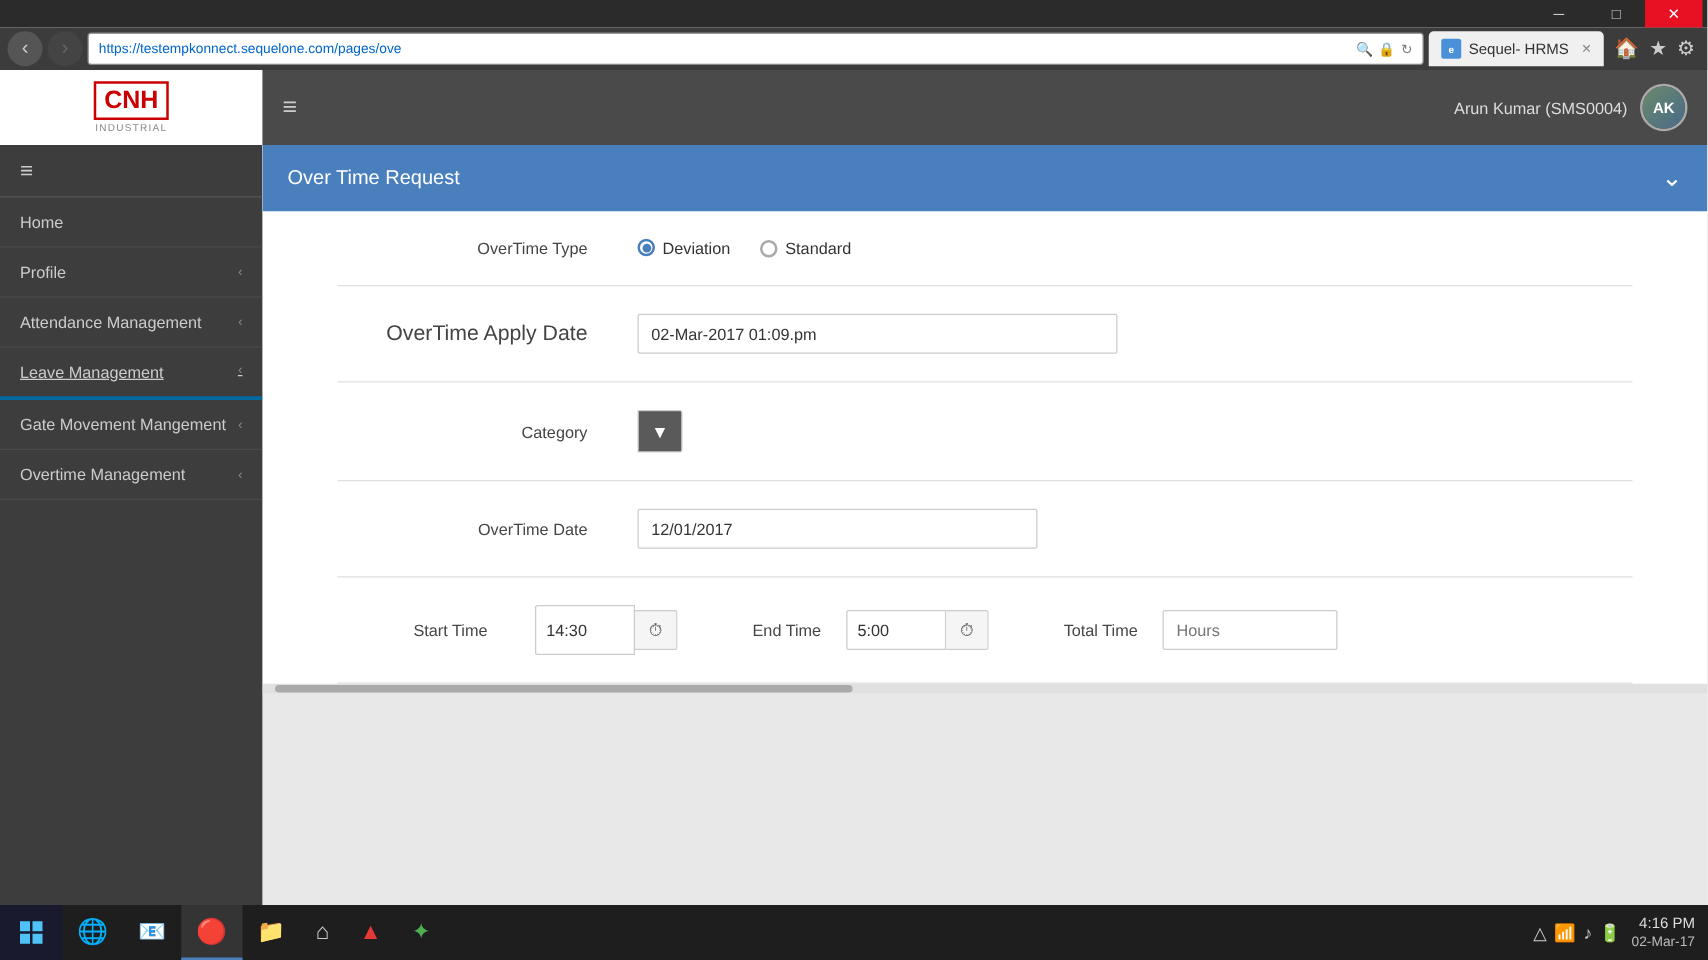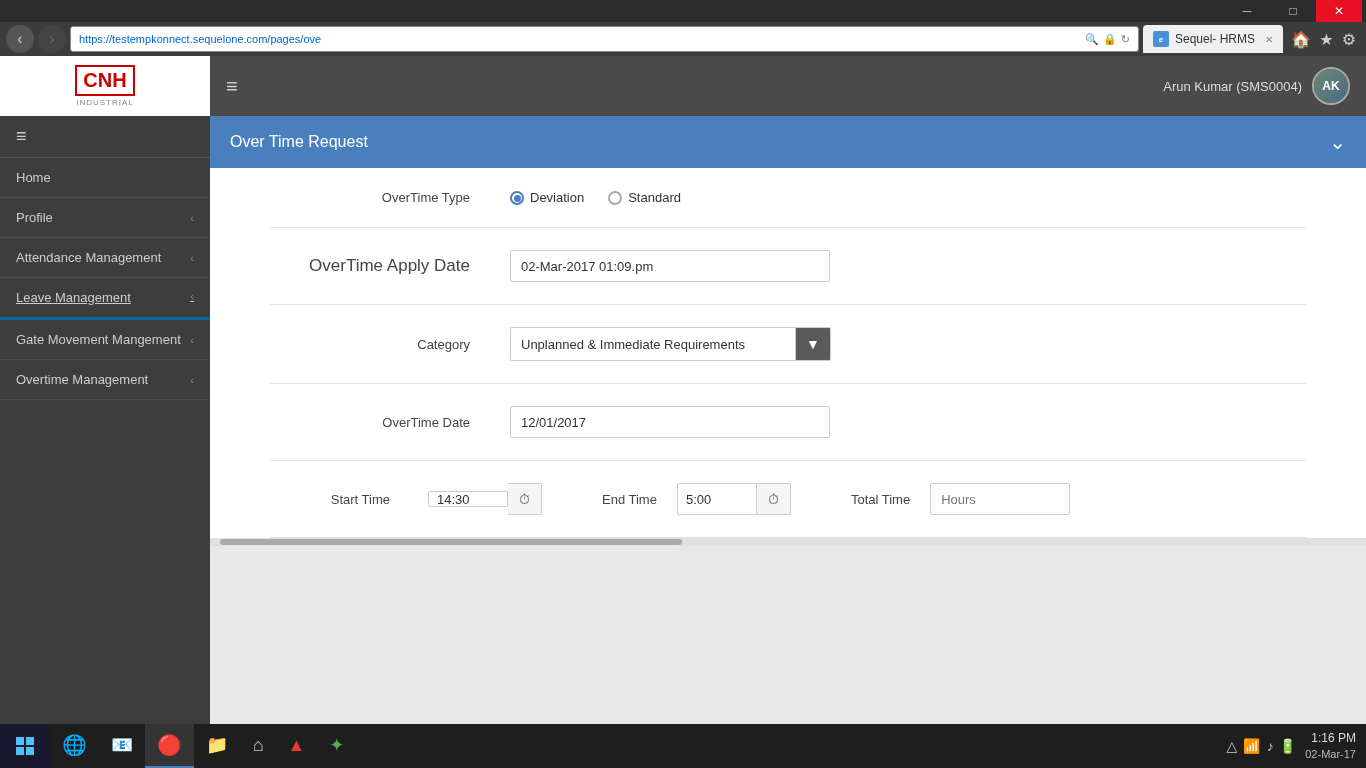--- a/index.html
+++ b/index.html
@@ -102,60 +102,59 @@
         <div style="background:#4a7fbe;color:white;padding:14px 20px;display:flex;align-items:center;justify-content:space-between;">
           <span style="font-size:16px;font-weight:500;">Over Time Request</span>
           <span style="font-size:20px;cursor:pointer;color:white;">⌄</span>
         </div>
 
         <div style="padding:0 60px 0 60px;">
 
           <div style="padding:22px 0;border-bottom:1px solid #e0e0e0;display:flex;align-items:center;">
             <div style="width:200px;text-align:right;margin-right:40px;color:#444;font-size:13px;flex-shrink:0;">OverTime Type</div>
             <div style="display:flex;align-items:center;gap:24px;">
-              <label style="display:flex;align-items:flex-end;gap:6px;cursor:pointer;">
+              <label style="display:flex;align-items:flex-start;gap:6px;cursor:pointer;">
                 <div style="width:14px;height:14px;border:2px solid #4a7fbe;border-radius:50%;display:flex;align-items:center;justify-content:center;cursor:pointer;background:white;">
                   <div style="width:7px;height:7px;background:#4a7fbe;border-radius:50%;"></div>
                 </div>
                 <span style="color:#333;font-size:13px;">Deviation</span>
               </label>
               <label style="display:flex;align-items:center;gap:6px;cursor:pointer;">
                 <div style="width:14px;height:14px;border:2px solid #aaa;border-radius:50%;display:flex;align-items:center;justify-content:center;cursor:pointer;background:white;"></div>
                 <span style="color:#333;font-size:13px;">Standard</span>
               </label>
             </div>
           </div>
 
           <div style="padding:22px 0;border-bottom:1px solid #e0e0e0;display:flex;align-items:center;">
             <div style="width:200px;text-align:right;margin-right:40px;color:#444;font-size:17px;flex-shrink:0;">OverTime Apply Date</div>
-            <input type="text" style="height: 32px; border: 1px solid rgb(204, 204, 204); border-radius: 2px; padding: 0px 10px; font-size: 13px; color: rgb(51, 51, 51); width: 320px; background: white;" value="02-Mar-2017 01:09.pm">
+            <input type="text" style="height: 32px; border: 1px solid rgb(204, 204, 204); border-radius: 2px; padding: 0px 10px; font-size: 13px; color: rgb(51, 51, 51); width: 384px; background: white;" value="02-Mar-2017 01:09.pm">
           </div>
 
           <div style="padding:22px 0;border-bottom:1px solid #e0e0e0;display:flex;align-items:center;">
             <div style="width:200px;text-align:right;margin-right:40px;color:#444;font-size:13px;flex-shrink:0;">Category</div>
             <div style="display:flex;align-items:center;">
-              <select style="height:34px;border:1px solid #ccc;border-radius:2px 0 0 2px;padding:0 10px;font-size:13px;color:#333;width:285px;background:white;appearance:none;cursor:pointer;border-right:none;"><option>Unplanned &amp; Immediate Requirements</option><option>Planned Requirements</option><option>Emergency</option></select>
               <div style="width:36px;height:34px;background:#5a5a5a;border:1px solid #ccc;display:flex;align-items:center;justify-content:center;cursor:pointer;border-radius:0 2px 2px 0;">
                 <span style="color:white;font-size:14px;">▼</span>
               </div>
             </div>
           </div>
 
 
           <div style="padding:22px 0;border-bottom:1px solid #e0e0e0;display:flex;align-items:center;">
             <div style="width:200px;text-align:right;margin-right:40px;color:#444;font-size:13px;flex-shrink:0;">OverTime Date</div>
             <input type="text" style="height: 32px; border: 1px solid rgb(204, 204, 204); border-radius: 2px; padding: 0px 10px; font-size: 13px; color: rgb(51, 51, 51); width: 320px; background: white;" value="12/01/2017">
           </div>
 
           <div style="padding:22px 0;border-bottom:1px solid #e0e0e0;display:flex;align-items:center;gap:0;">
 
             <div style="display:flex;align-items:center;gap:28px;">
               <div style="width:120px;text-align:right;margin-right:10px;color:#444;font-size:13px;flex-shrink:0;">Start Time</div>
               <div style="display:flex;align-items:center;">
-                <input type="text" style="height: 16px; border: 1px solid rgb(204, 204, 204); border-radius: 2px 0px 0px 2px; padding: 0px 8px; font-size: 13px; color: rgb(51, 51, 51); width: 80px;" value="14:30">
+                <input type="text" style="height: 40px; border: 1px solid rgb(204, 204, 204); border-radius: 2px 0px 0px 2px; padding: 0px 8px; font-size: 13px; color: rgb(51, 51, 51); width: 80px;" value="14:30">
                 <div style="width:34px;height:32px;border:1px solid #ccc;border-left:none;border-radius:0 2px 2px 0;background:#f5f5f5;display:flex;align-items:center;justify-content:center;cursor:pointer;">
                   <span style="font-size:14px;color:#555;">⏱</span>
                 </div>
               </div>
             </div>
 
             <div style="display:flex;align-items:center;gap:10px;margin-left:60px;">
               <div style="color:#444;font-size:13px;flex-shrink:0;margin-right:10px;">End Time</div>
               <div style="display:flex;align-items:center;">
                 <input type="text" style="height: 32px; border: 1px solid rgb(204, 204, 204); border-radius: 2px 0px 0px 2px; padding: 0px 8px; font-size: 13px; color: rgb(51, 51, 51); width: 80px;" value="5:00">
@@ -224,17 +223,17 @@
   </div>
 
   <div style="display:flex;align-items:center;gap:8px;padding:0 10px;color:#ddd;">
     <div style="display:flex;gap:6px;align-items:center;font-size:14px;color:#ccc;">
       <span style="cursor:pointer;">△</span>
       <span style="cursor:pointer;">📶</span>
       <span style="cursor:pointer;">♪</span>
       <span style="cursor:pointer;">🔋</span>
     </div>
     <div style="text-align:right;cursor:pointer;">
-      <div style="font-size:12px;color:#ddd;line-height:1.3;">1:16 PM</div>
+      <div style="font-size:12px;color:#ddd;line-height:1.3;">4:16 PM</div>
       <div style="font-size:11px;color:#bbb;line-height:1.3;">02-Mar-17</div>
     </div>
   </div>
 </div>
 
 </body></html>

